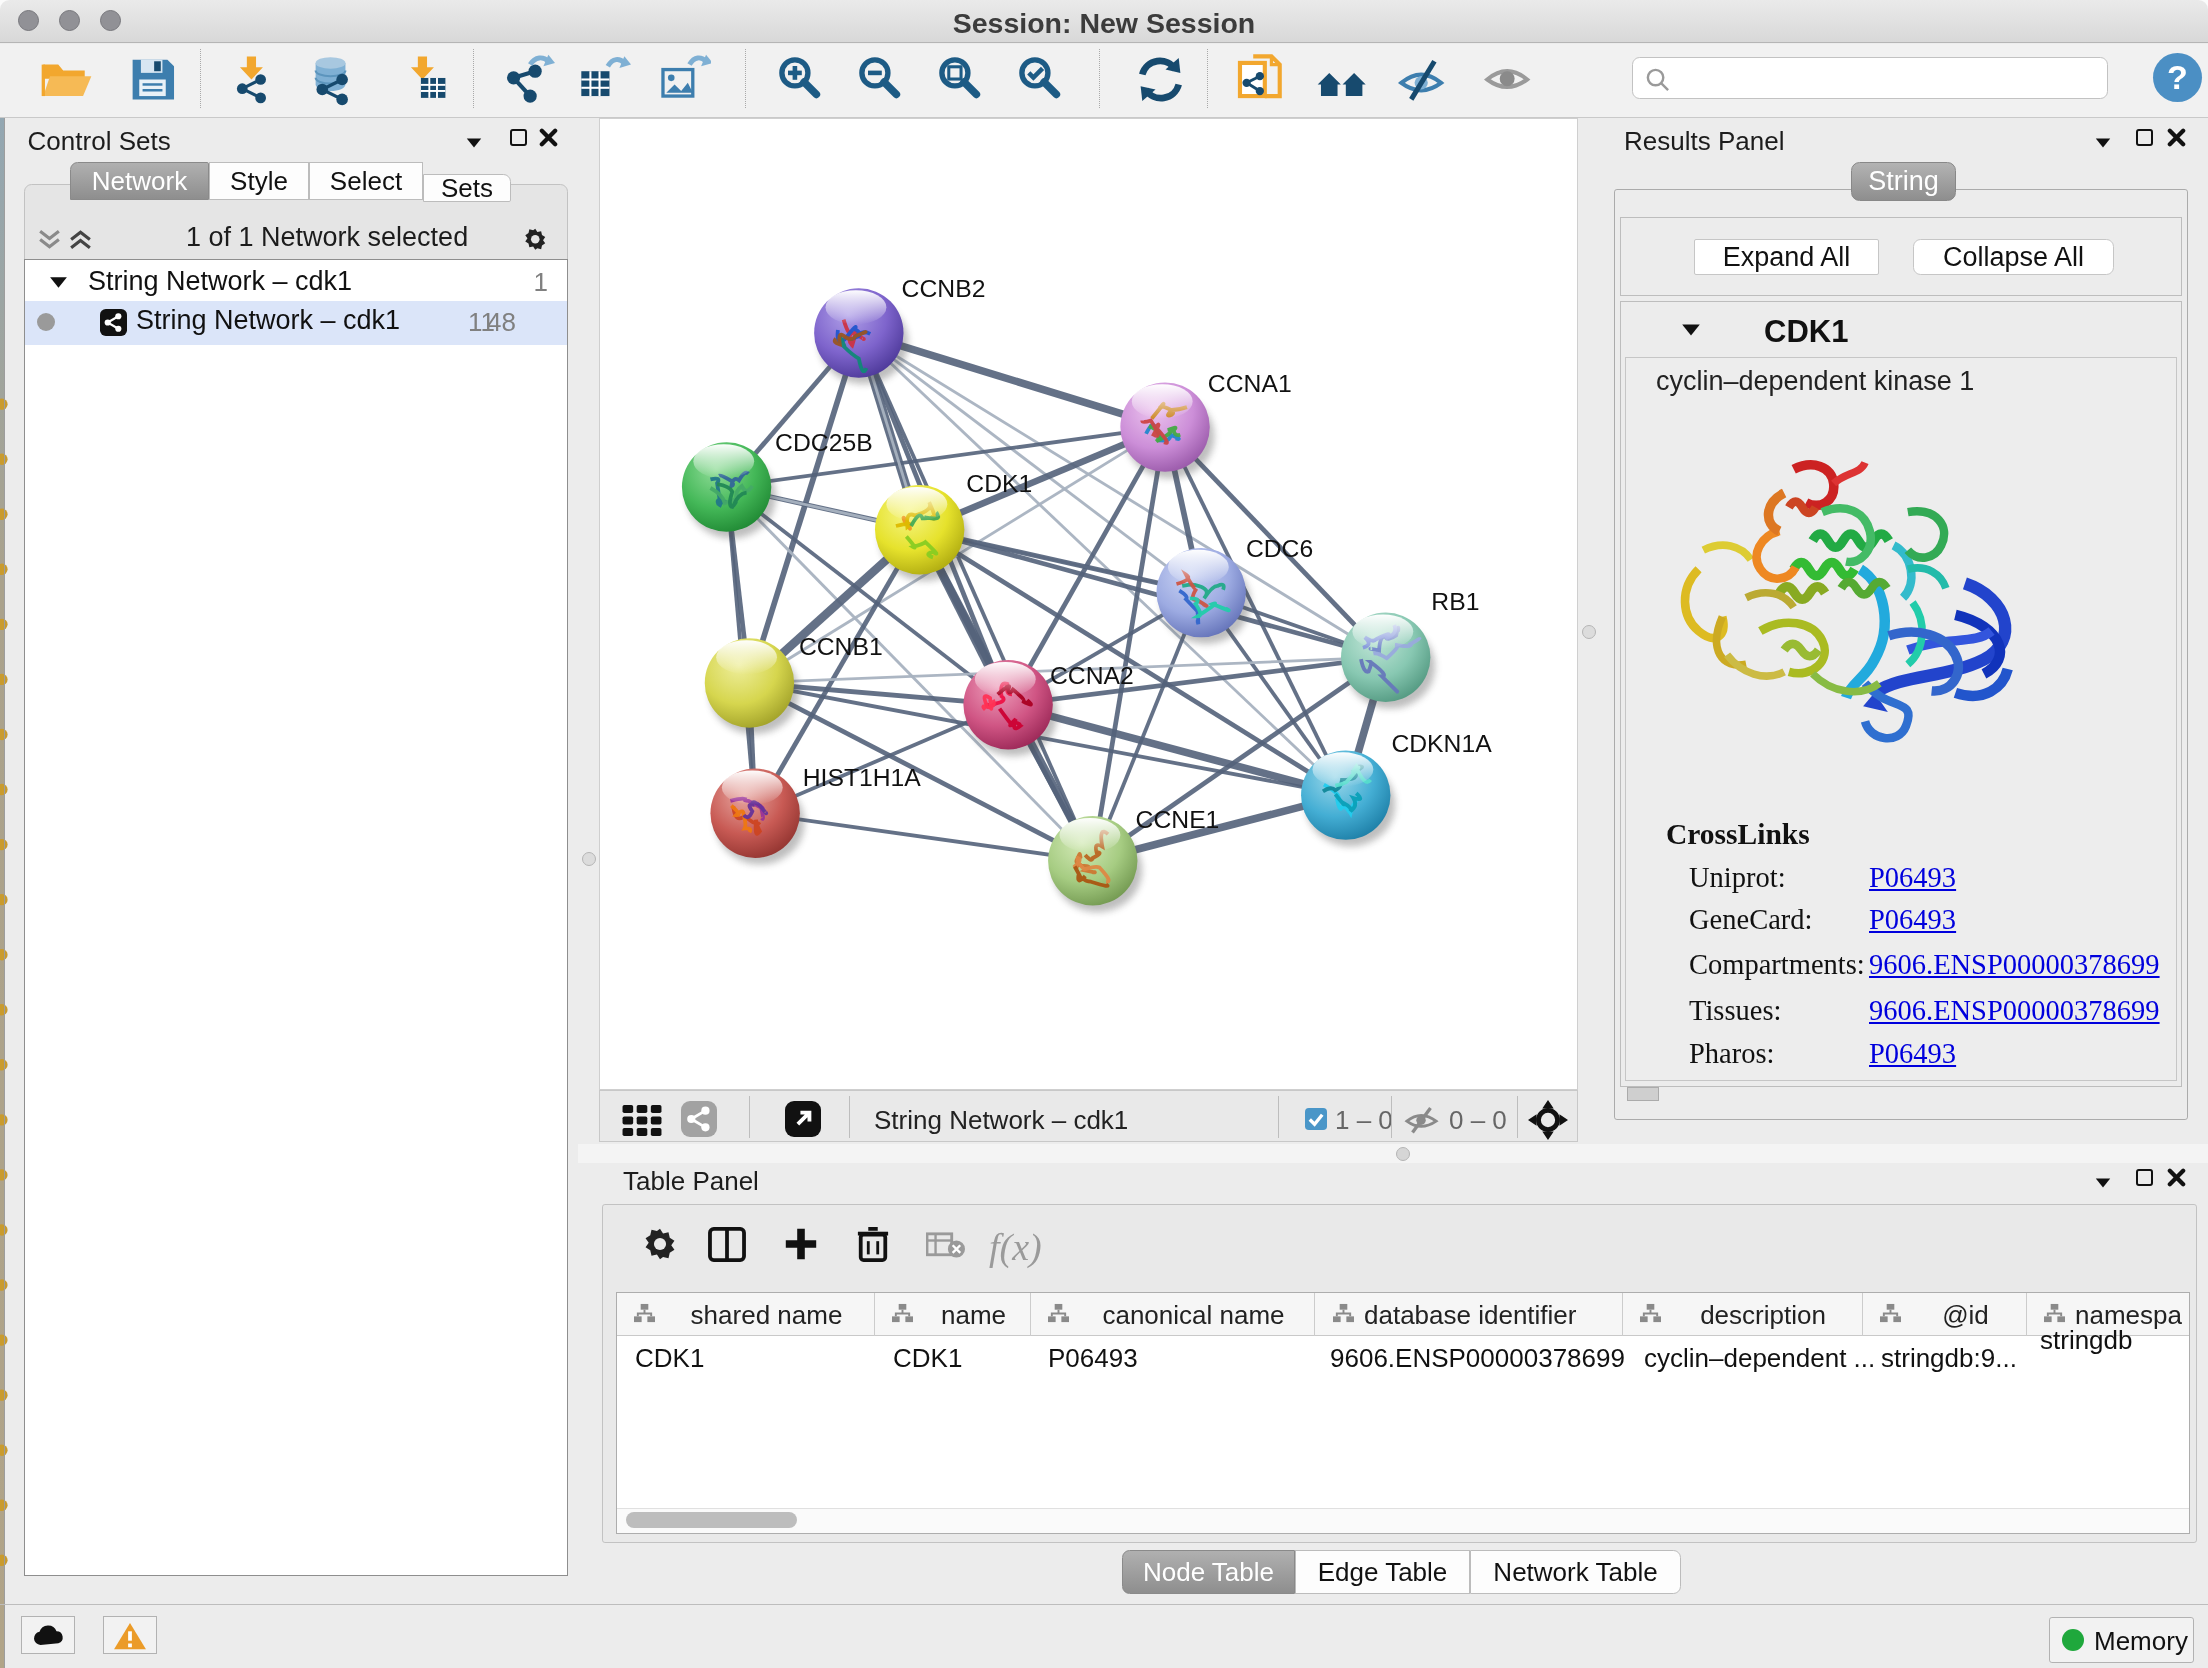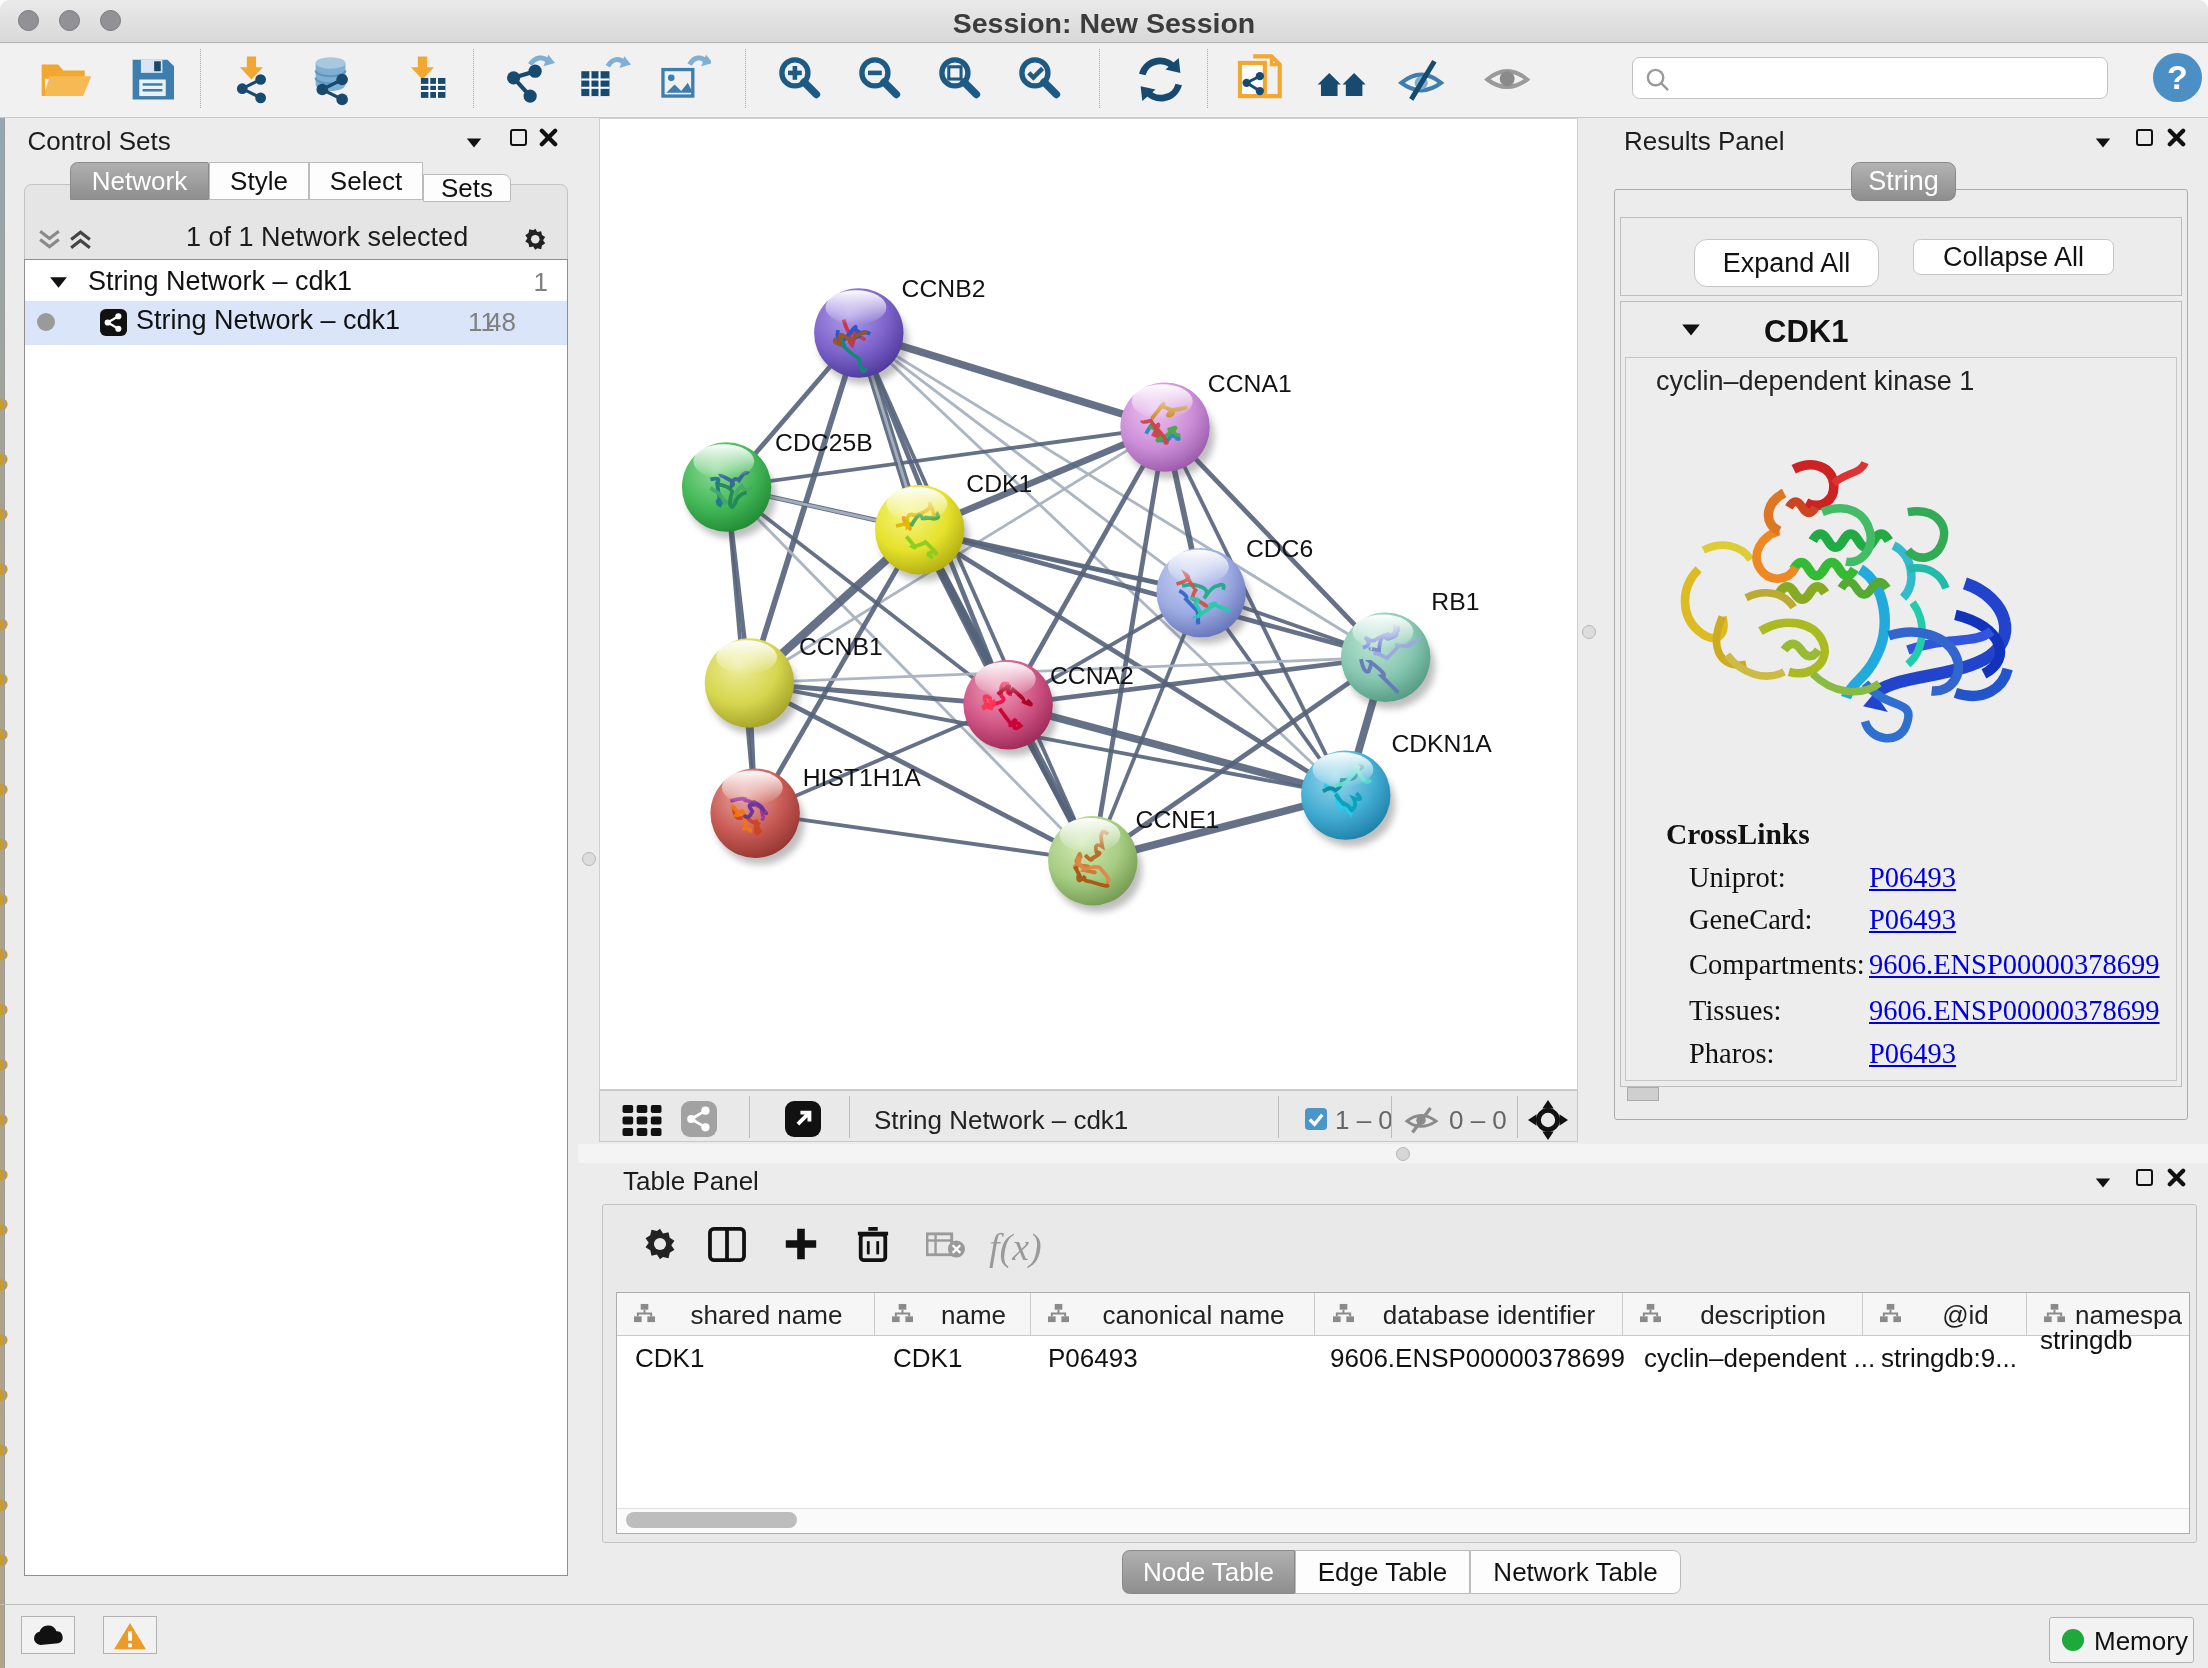--- a/index.html
+++ b/index.html
@@ -524,21 +524,21 @@
 <svg style="position:absolute;left:2094px;top:134px" width="18" height="18" viewBox="0 0 20 20">
     <path d="M2 5 h16 l-8 10 z" fill="#111"></path>
   </svg>
 <div style="position:absolute;left:2136px;top:129px;width:17px;height:17px;border:2.4px solid #111;border-radius:2.9px"></div>
 <svg style="position:absolute;left:2167px;top:128px" width="19" height="19" viewBox="0 0 20 20">
     <path d="M3 3 L17 17 M17 3 L3 17" stroke="#111" stroke-width="4.5" stroke-linecap="round"></path>
   </svg>
 <div class="abs" style="left:1614px;top:189px;width:574px;height:931px;background:#ececec;border:1.4px solid #ababab;border-radius:2.9px"></div>
 <div class="abs tabc" style="left:1851px;top:162px;width:105px;height:39px;border-radius:8.6px;background:linear-gradient(#b3b3b3,#8e8e8e);border:1px solid #888;color:#fff;font-size:27px;z-index:5">String</div>
 <div class="abs" style="left:1620px;top:217px;width:562px;height:79px;border:1px solid #bdbdbd"></div>
-<div class="abs tabc" style="left:1694px;top:239px;width:185px;height:48px;background:#fff;border:1px solid #c6c6c6;border-radius:13px;font-size:27px;color:#111">Expand All</div>
+<div class="abs tabc" style="left:1694px;top:239px;width:185px;height:36px;background:#fff;border:1px solid #c6c6c6;border-radius:2px;font-size:27px;color:#111">Expand All</div>
 <div class="abs tabc" style="left:1913px;top:239px;width:201px;height:36px;background:#fff;border:1px solid #c6c6c6;border-radius:7.6px;font-size:27px;color:#111">Collapse All</div>
 <div class="abs" style="left:1620px;top:301px;width:562px;height:786px;border:1px solid #bdbdbd"></div>
 <svg style="position:absolute;left:1680px;top:319px" width="22" height="22" viewBox="0 0 20 20">
     <path d="M2 5 h16 l-8 10 z" fill="#111"></path>
   </svg>
 <div class="abs" style="left:1764px;top:314px;font-size:31px;font-weight:700;color:#111">CDK1</div>
 <div class="abs" style="left:1625px;top:357px;width:552px;height:724px;border:1px solid #c6c6c6;background:#ededed"></div>
 <div class="abs" style="left:1656px;top:366px;font-size:27px;color:#222">cyclin–dependent kinase 1</div>
 <svg style="position:absolute;left:1670px;top:455px" width="352" height="314" viewBox="0 0 370 330">
     <path d="M310 135 C355 150 368 195 330 215 C290 235 245 230 215 250" fill="none" stroke="#2244cc" stroke-width="13"></path>
@@ -644,21 +644,21 @@
     <path d="M12 7 v4 M5 14 v-3 h14 v3" stroke="#8a8a8a" stroke-width="2" fill="none"></path>
   </svg>
 <div class="abs" style="left:1080px;top:1300px;width:227px;overflow:hidden;white-space:nowrap;text-align:center;font-size:26px;color:#222">canonical name</div>
 <div class="abs" style="left:1314px;top:1293px;width:0;height:43px;border-left:1px solid #cccccc"></div>
 <svg style="position:absolute;left:1332px;top:1303px" width="23" height="21" viewBox="0 0 24 22">
     <rect x="8" y="1" width="8" height="6" fill="#8a8a8a"></rect>
     <rect x="1" y="14" width="8" height="6" fill="#8a8a8a"></rect>
     <rect x="15" y="14" width="8" height="6" fill="#8a8a8a"></rect>
     <path d="M12 7 v4 M5 14 v-3 h14 v3" stroke="#8a8a8a" stroke-width="2" fill="none"></path>
   </svg>
-<div class="abs" style="left:1364px;top:1300px;width:250px;overflow:hidden;white-space:nowrap;text-align:center;font-size:26px;color:#222">database identifier</div>
+<div class="abs" style="left:1364px;top:1300px;width:250px;overflow:hidden;white-space:nowrap;font-size:26px;color:#222">database identifier</div>
 <div class="abs" style="left:1622px;top:1293px;width:0;height:43px;border-left:1px solid #cccccc"></div>
 <svg style="position:absolute;left:1639px;top:1303px" width="23" height="21" viewBox="0 0 24 22">
     <rect x="8" y="1" width="8" height="6" fill="#8a8a8a"></rect>
     <rect x="1" y="14" width="8" height="6" fill="#8a8a8a"></rect>
     <rect x="15" y="14" width="8" height="6" fill="#8a8a8a"></rect>
     <path d="M12 7 v4 M5 14 v-3 h14 v3" stroke="#8a8a8a" stroke-width="2" fill="none"></path>
   </svg>
 <div class="abs" style="left:1671px;top:1300px;width:184px;overflow:hidden;white-space:nowrap;text-align:center;font-size:26px;color:#222">description</div>
 <div class="abs" style="left:1862px;top:1293px;width:0;height:43px;border-left:1px solid #cccccc"></div>
 <svg style="position:absolute;left:1879px;top:1303px" width="23" height="21" viewBox="0 0 24 22">

